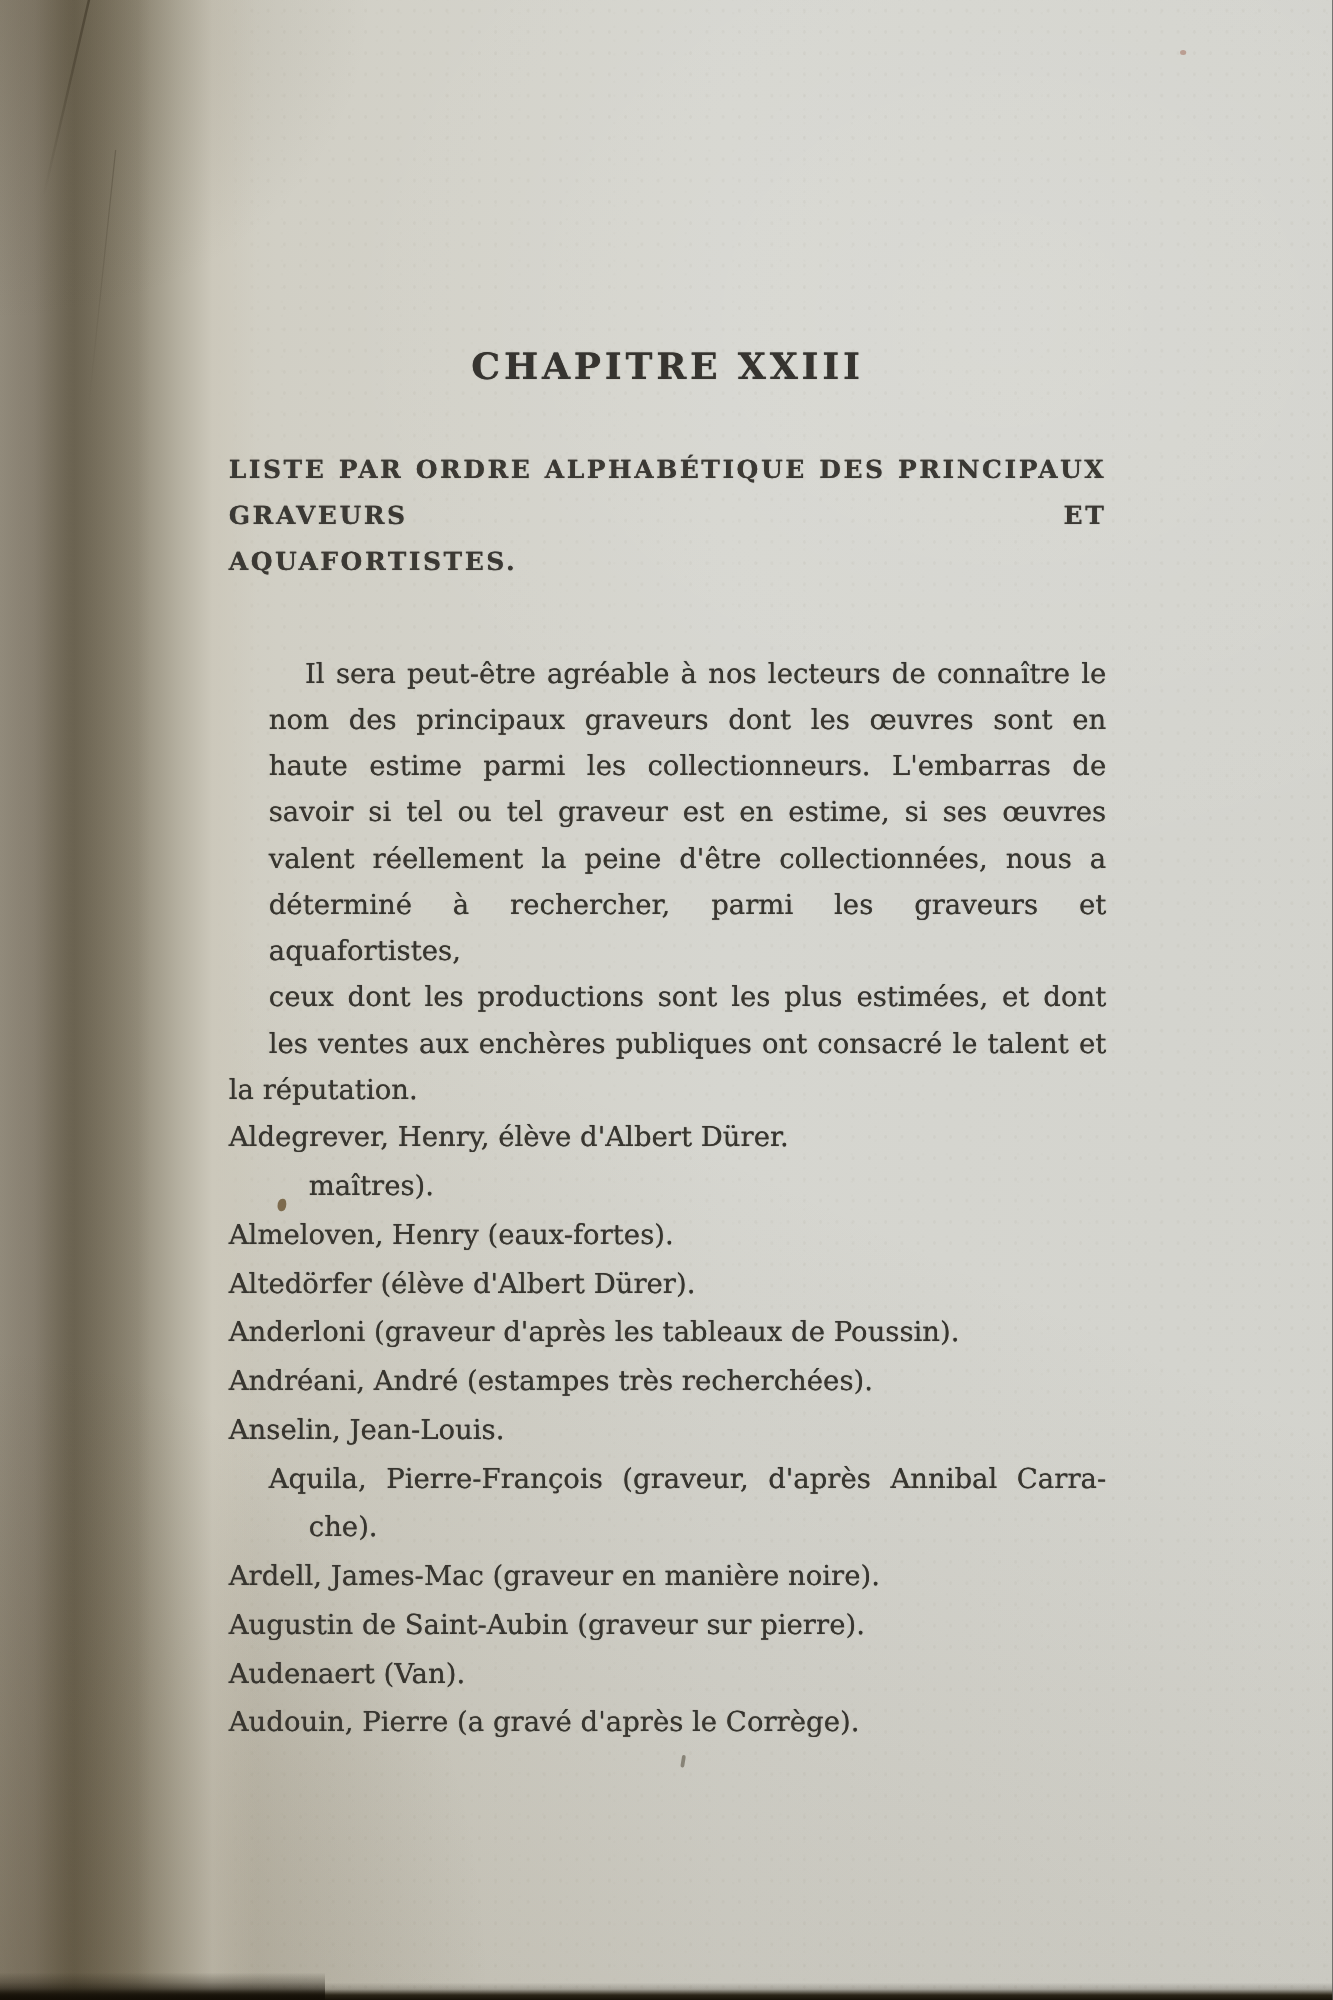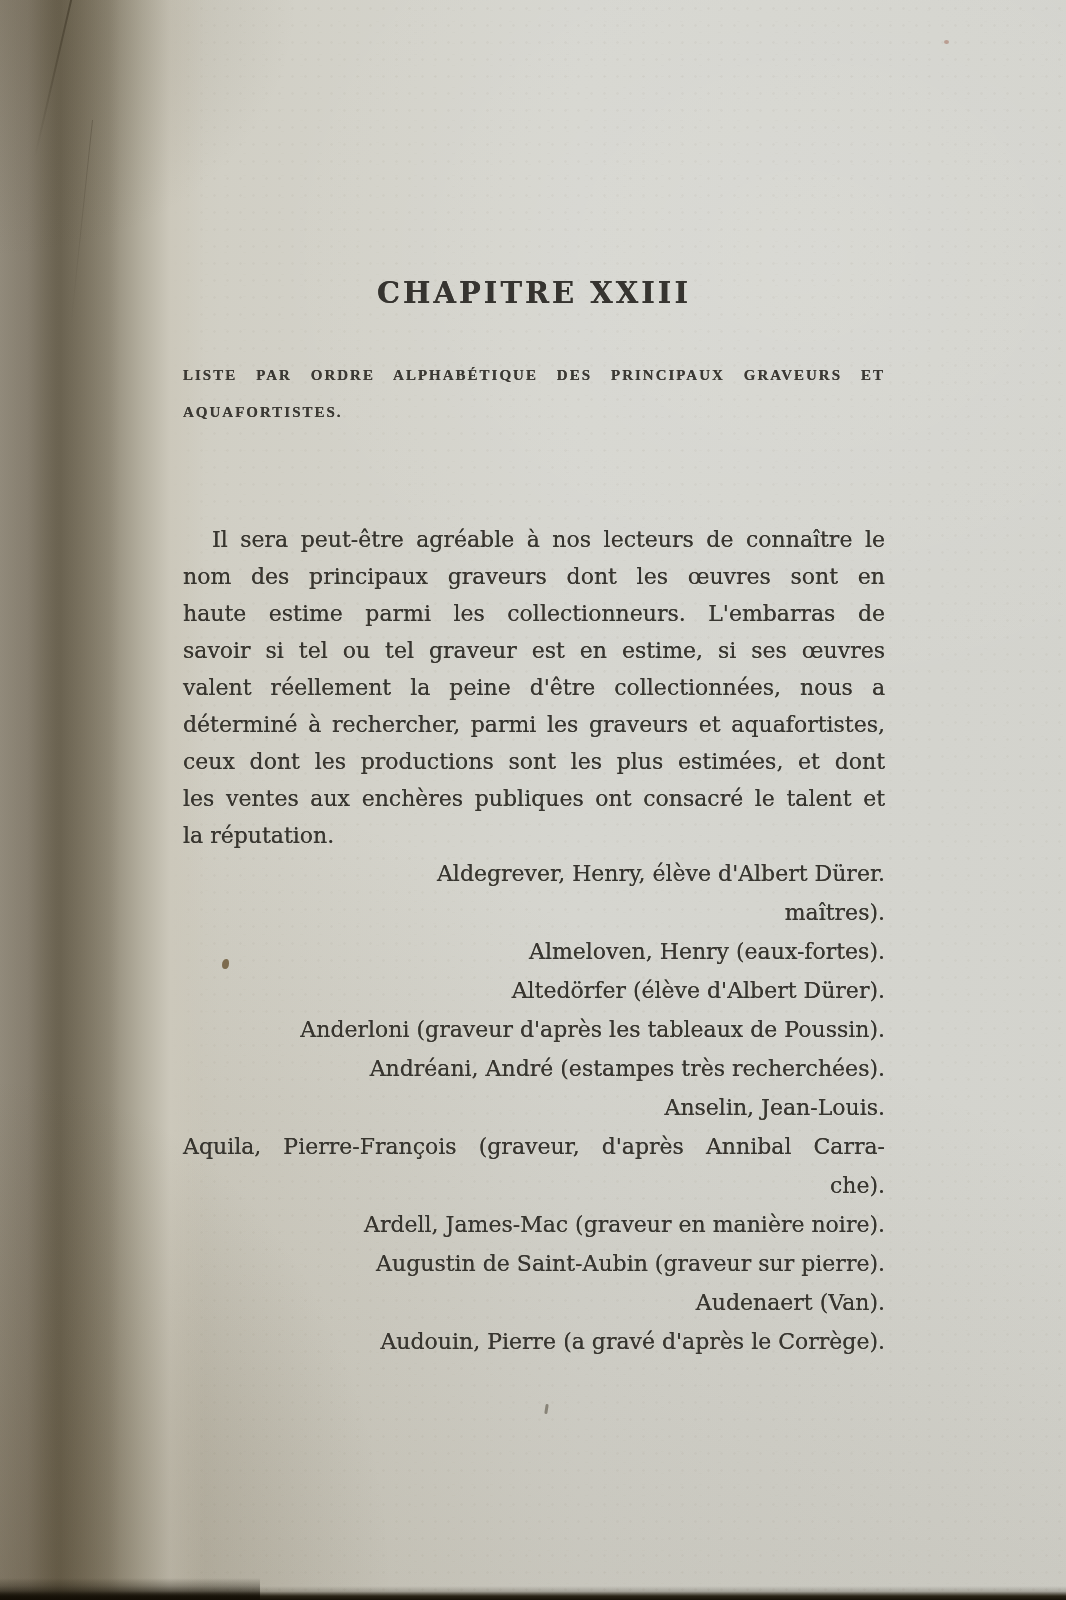--- a/index.html
+++ b/index.html
@@ -60,27 +60,27 @@
   .speck-brown{position:absolute;left:222px;top:959px;width:7px;height:10px;background:#6f5a39;border-radius:60% 40% 55% 45%;opacity:.85;}
   .speck-grey{position:absolute;left:545px;top:1404px;width:3px;height:10px;background:rgba(80,72,58,0.55);border-radius:2px;transform:rotate(9deg);}
   .speck-red{position:absolute;left:944px;top:40px;width:5px;height:4px;background:rgba(152,92,72,0.45);border-radius:50%;}
 
   .content{position:absolute;left:183px;top:0;width:702px;color:#37352f;}
   .ink{text-shadow:0 0 0.6px rgba(55,52,45,0.85);}
   .chapter{
     position:absolute;top:276px;left:0;width:100%;text-align:center;
     font-size:29px;letter-spacing:3px;color:#363430;font-weight:600;
   }
-  .subtitle{position:absolute;top:357px;left:0;width:100%;font-size:15px;letter-spacing:2px;color:#3b3934;line-height:37px;font-weight:600;font-family:Liberation Serif, serif;}
+  .subtitle{position:absolute;top:357px;left:0;width:100%;font-size:20px;letter-spacing:2px;color:#3b3934;line-height:37px;font-weight:600;}
   .subtitle .l1{text-align:justify;text-align-last:justify;}
   .subtitle .l2{}
   .textblock{position:absolute;top:521px;left:0;width:100%;font-size:22px;}
   .para .line{line-height:37px;}
-  .list .line{line-height:39px;text-align:right;}
-  .j{text-align:justify;text-align-last:justify;}
+  .list .line{line-height:39px;}
+  .j{text-align:justify;text-align-last:justify;margin-left:32px;}
   .indent{text-indent:29px;}
   .cont{padding-left:64px;}
 </style>
 </head>
 <body>
 
 <div class="photo">
   <div class="grain"></div>
   <div class="gutter"></div>
   <div class="gutter-deep"></div>

